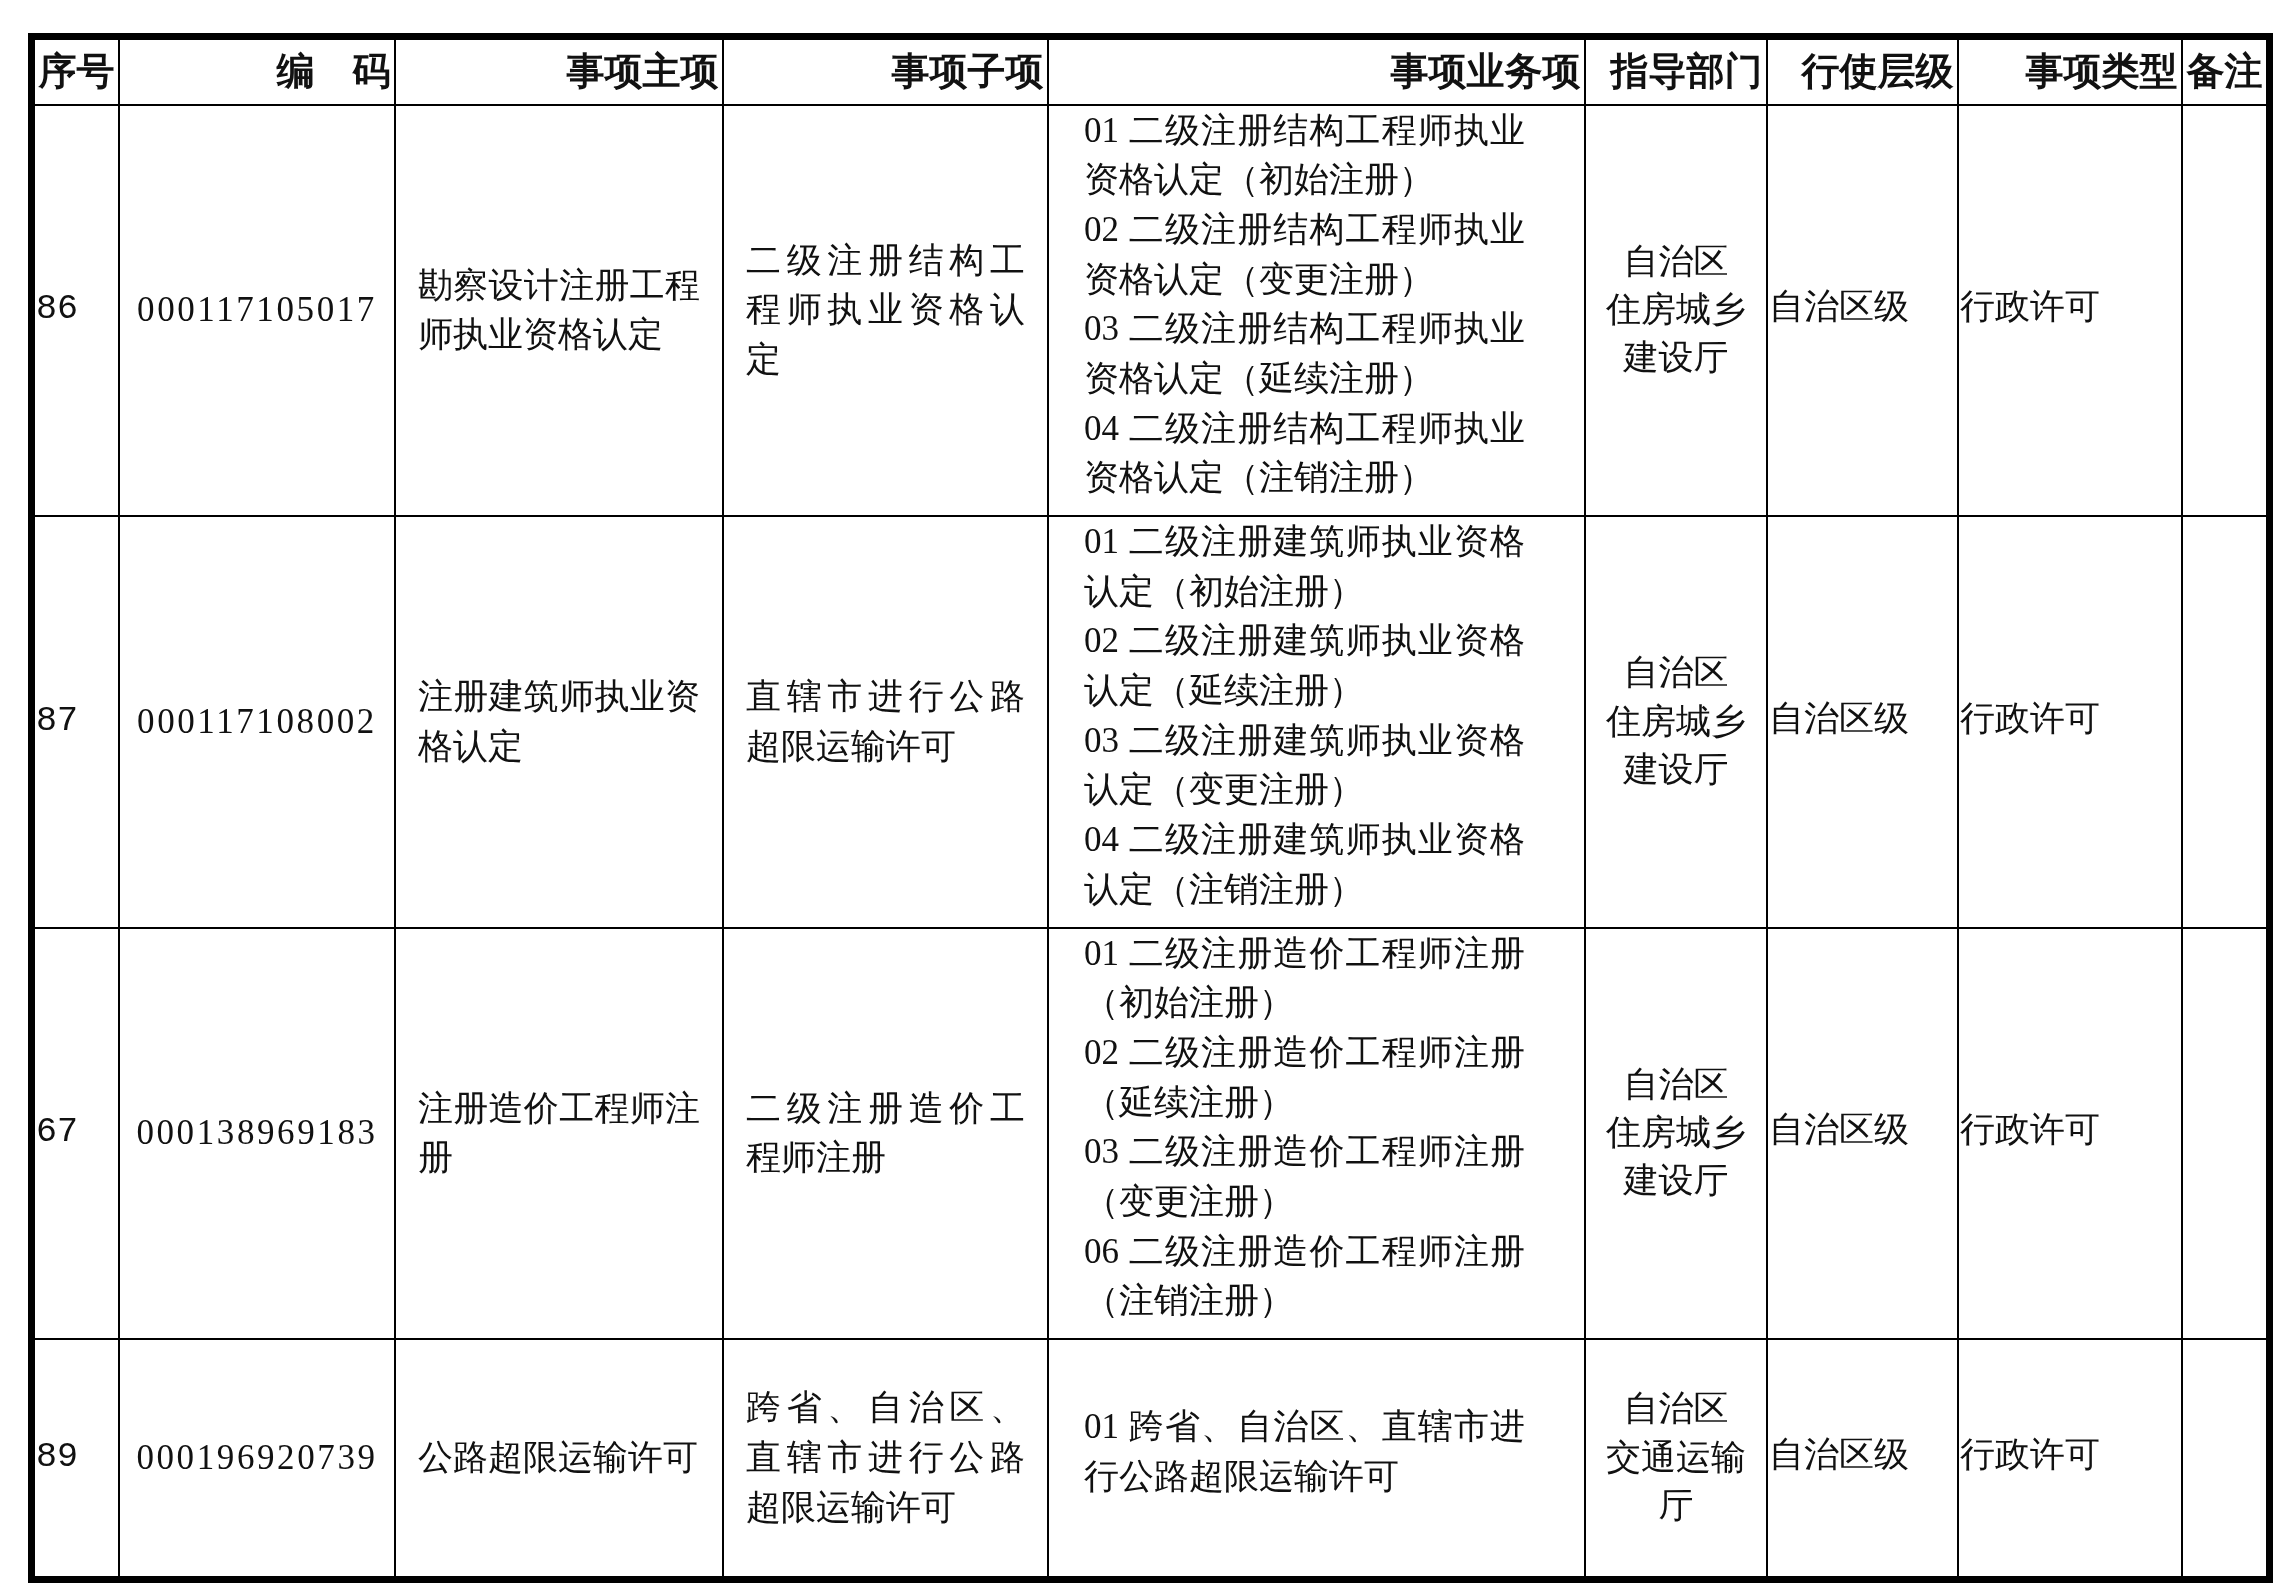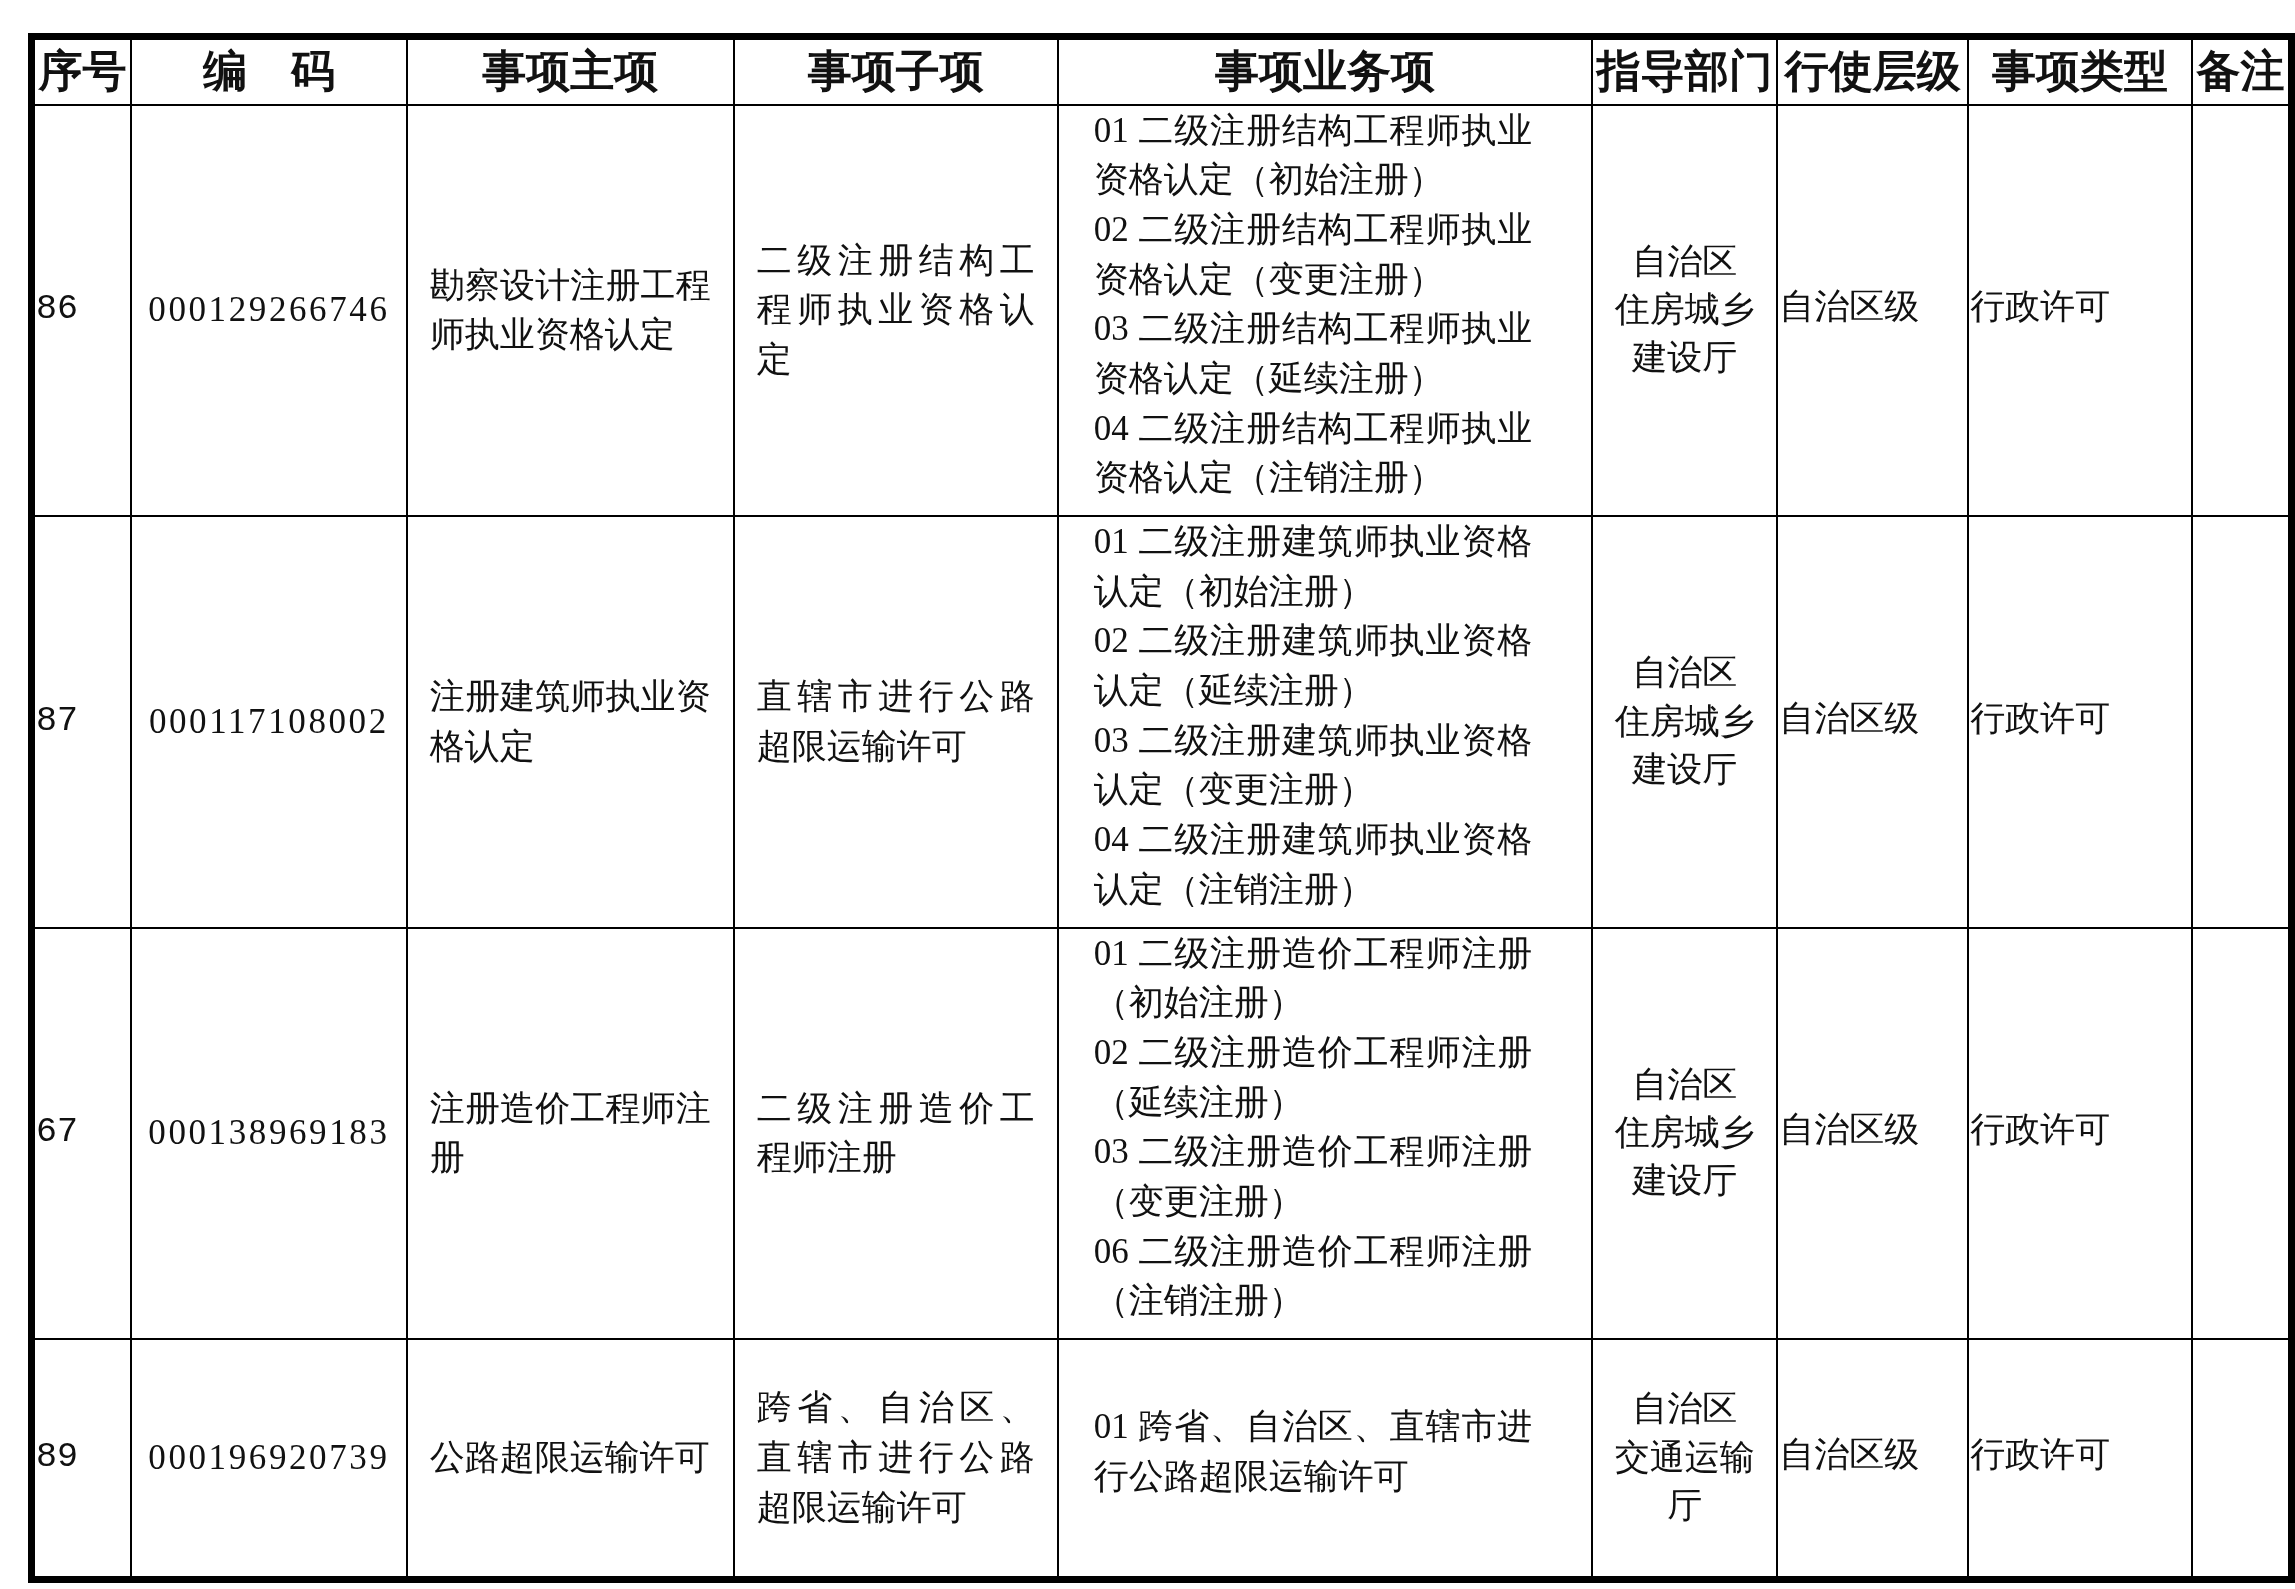--- a/index.html
+++ b/index.html
@@ -19,22 +19,22 @@
     border:7.8px solid #000;
   }
   td,th{
     border:2.6px solid #000;
     vertical-align:middle;
     overflow:hidden;
   }
   th{
     font-family:"Liberation Sans","DejaVu Sans",sans-serif;
     font-weight:bold;
-    font-size:44px;
-    text-align:center;
+    font-size:38px;
+    text-align:right;
     padding:0 3.5px;
     white-space:nowrap;
   }
   td{
     font-family:"Liberation Serif","DejaVu Serif",serif;
     font-size:35px;
     line-height:1.42;
   }
   .cell-main,.cell-sub{
     text-align:justify;
@@ -76,21 +76,21 @@
       <th>事项子项</th>
       <th>事项业务项</th>
       <th>指导部门</th>
       <th>行使层级</th>
       <th>事项类型</th>
       <th>备注</th>
     </tr>
 
     <tr style="height:398px;">
       <td class="cell-seq">86</td>
-      <td class="cell-code">000129266746</td>
+      <td class="cell-code">000117105017</td>
       <td class="cell-main">勘察设计注册工程师执业资格认定</td>
       <td class="cell-sub">二级注册结构工程师执业资格认定</td>
       <td class="cell-biz">
         <p>01 二级注册结构工程师执业资格认定（初始注册）</p>
         <p>02 二级注册结构工程师执业资格认定（变更注册）</p>
         <p>03 二级注册结构工程师执业资格认定（延续注册）</p>
         <p>04 二级注册结构工程师执业资格认定（注销注册）</p>
       </td>
       <td class="cell-dept">
         <div>自治区</div>

